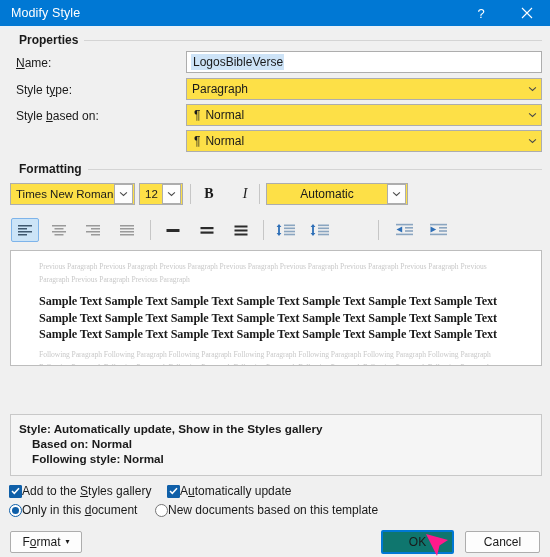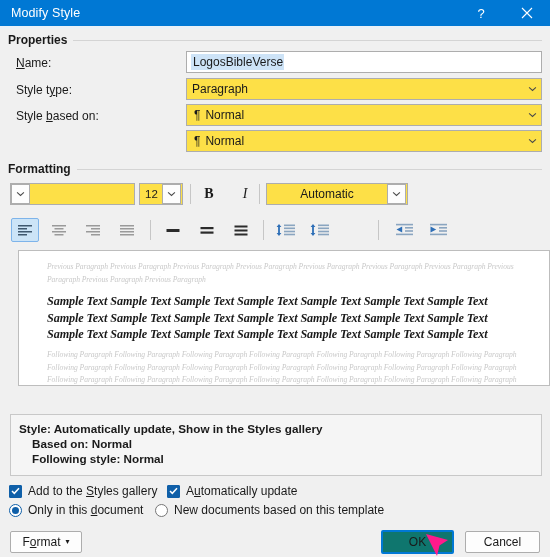--- a/index.html
+++ b/index.html
@@ -54,20 +54,21 @@
 
   
   .group-label {
     position: absolute;
     font-size: 12px;
     font-weight: bold;
     color: #1a1a1a;
     background: #f0f0f0;
     padding-right: 6px;
     z-index: 3;
+    margin-left: 11px;
   }
   .group-line {
     position: absolute;
     height: 1px;
     background: #d4d4d4;
     z-index: 1;
   }
 
   
   .field-label {
@@ -226,21 +227,20 @@
     background: #0f5fa8;
     border: 1px solid #0f5fa8;
     border-radius: 1px;
     display: flex; align-items: center; justify-content: center;
     flex: none;
   }
   .cbox svg { display: block; }
   .checkrow .lbl {
     font-size: 12px;
     color: #1a1a1a;
-    margin-left: 6px;
     white-space: nowrap;
   }
   .radio {
     width: 13px; height: 13px;
     box-sizing: border-box;
     border-radius: 50%;
     border: 1px solid #0f5fa8;
     background: #ffffff;
     display: flex; align-items: center; justify-content: center;
     flex: none;
@@ -346,20 +346,21 @@
       <svg class="chev" viewBox="0 0 10 7">
           <path d="M1 1.5 L5 5.2 L9 1.5" stroke="#4a4a4a" stroke-width="1.2" fill="none"></path>
         </svg>
     </span>
   </div>
 
   <div class="group-label" style="left:8px; top:162px;">Formatting</div>
   <div class="group-line" style="left:70px; top:169px; width:472px;"></div>
 
   <div class="combo boxed-arrow" style="left:10px; top:183px; width:125px;">
+    <span class="val" style="font-size:11.5px;">Times New Roman</span>
     <span class="arrow">
       <svg class="chev" viewBox="0 0 10 7">
           <path d="M1 1.5 L5 5.2 L9 1.5" stroke="#4a4a4a" stroke-width="1.2" fill="none"></path>
         </svg>
     </span>
   </div>
 
   <div class="combo boxed-arrow" style="left:139px; top:183px; width:44px;">
     <span class="val" style="font-size:11.5px;">12</span>
     <span class="arrow">
@@ -511,21 +512,21 @@
         <rect x="10" y="4" width="8" height="1.6"></rect>
         <rect x="10" y="7.2" width="8" height="1.6"></rect>
         <rect x="1" y="10.6" width="17" height="1.6"></rect>
       </g>
       <g fill="#2e6fb7">
         <path d="M1.5 3.6 L1.5 9.4 L7.2 6.5 Z"></path>
       </g>
     </svg>
   </div>
 
-  <div class="preview" style="left:18px; top:250px; width:532px; height:136px;font-style:italic;">
+  <div class="preview" style="left:10px; top:250px; width:532px; height:116px;">
     <div class="prev-para" style="position:absolute; left:28px; top:10px; width:470px; height:26px; overflow:hidden;">Previous Paragraph Previous Paragraph Previous Paragraph Previous Paragraph Previous Paragraph Previous Paragraph Previous Paragraph Previous Paragraph Previous Paragraph Previous Paragraph</div>
     <div class="sample-text" style="position:absolute; left:28px; top:42px; width:470px; height:52px; overflow:hidden;">Sample Text Sample Text Sample Text Sample Text Sample Text Sample Text Sample Text Sample Text Sample Text Sample Text Sample Text Sample Text Sample Text Sample Text Sample Text Sample Text Sample Text Sample Text Sample Text Sample Text Sample Text</div>
     <div class="prev-para" style="position:absolute; left:28px; top:98px; width:470px; height:62px; overflow:hidden;">Following Paragraph Following Paragraph Following Paragraph Following Paragraph Following Paragraph Following Paragraph Following Paragraph Following Paragraph Following Paragraph Following Paragraph Following Paragraph Following Paragraph Following Paragraph Following Paragraph Following Paragraph Following Paragraph Following Paragraph Following Paragraph Following Paragraph Following Paragraph Following Paragraph Following Paragraph Following Paragraph Following Paragraph Following Paragraph</div>
   </div>
 
   <div class="descbox" style="left:10px; top:414px; width:532px; height:62px;">
     <div class="l1">Style: Automatically update, Show in the Styles gallery</div>
     <div class="l2">Based on: Normal</div>
     <div class="l2">Following style: Normal</div>
   </div>

